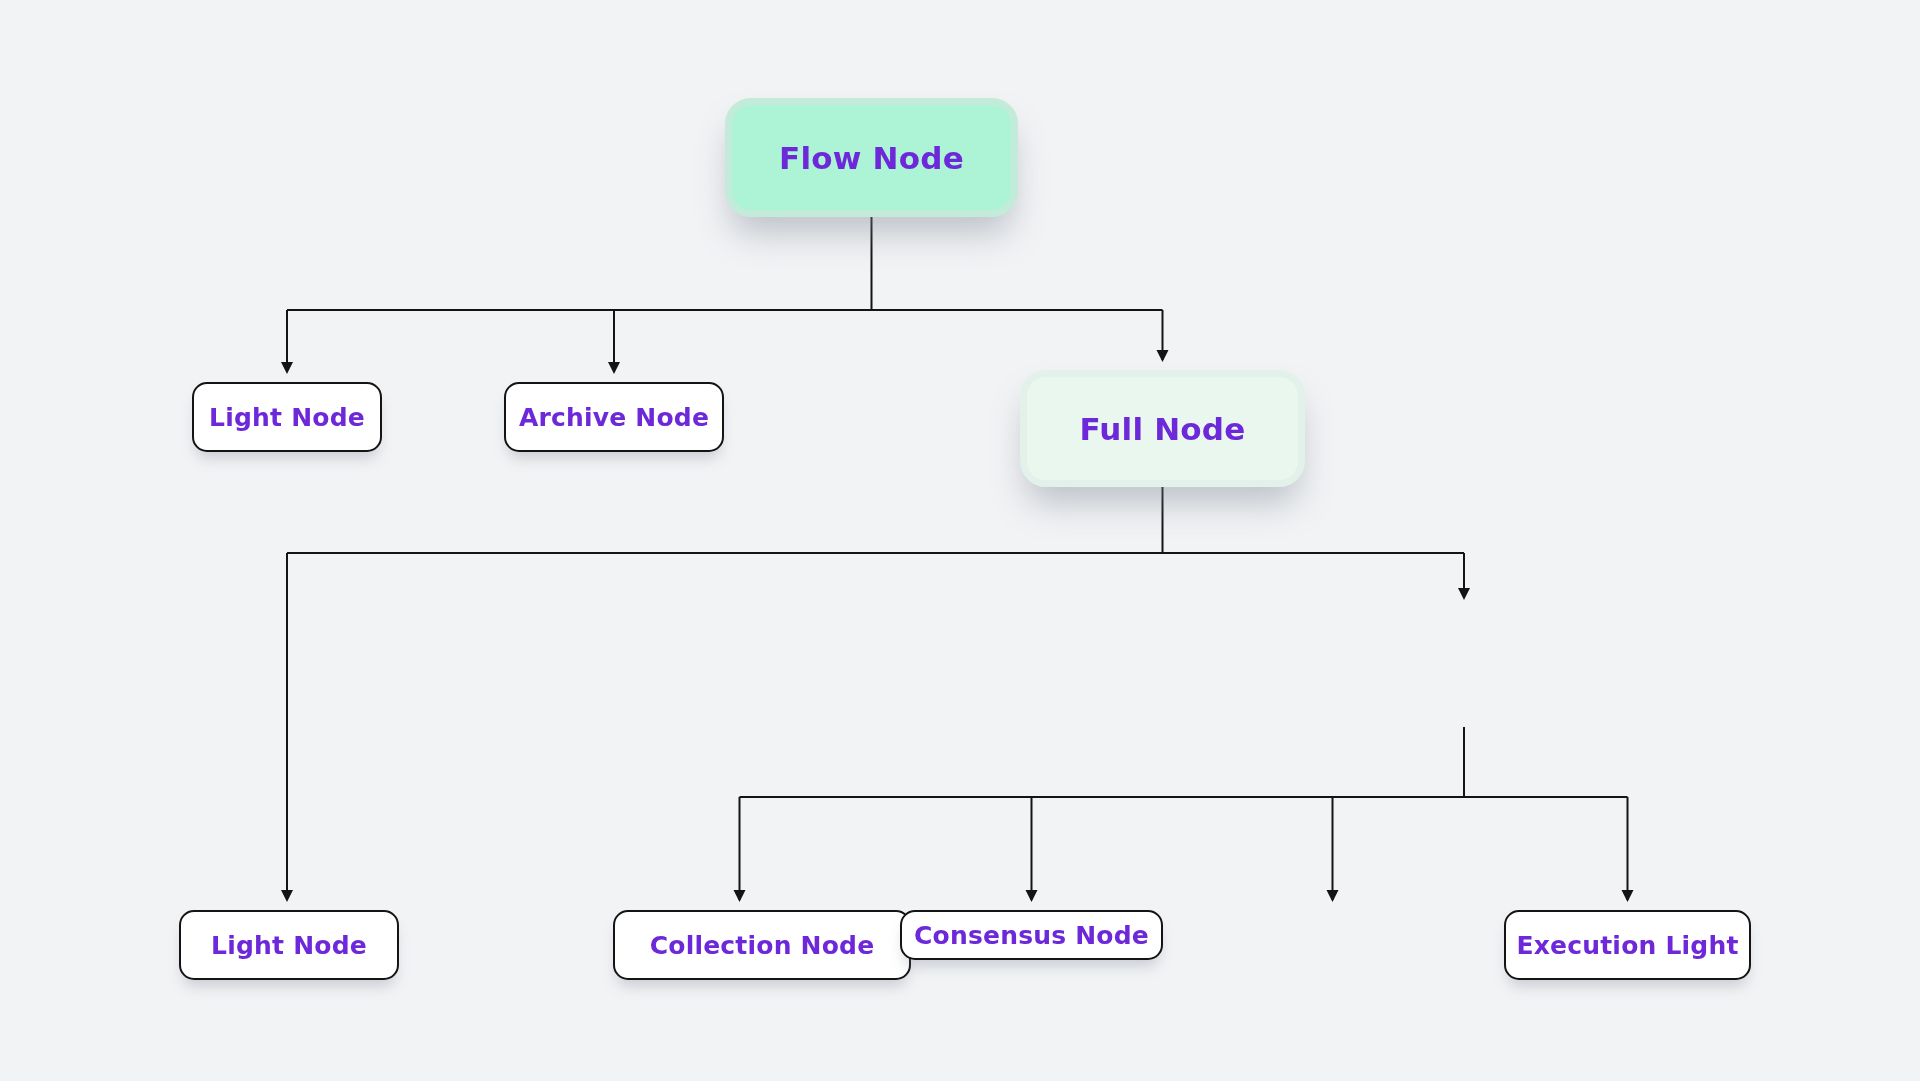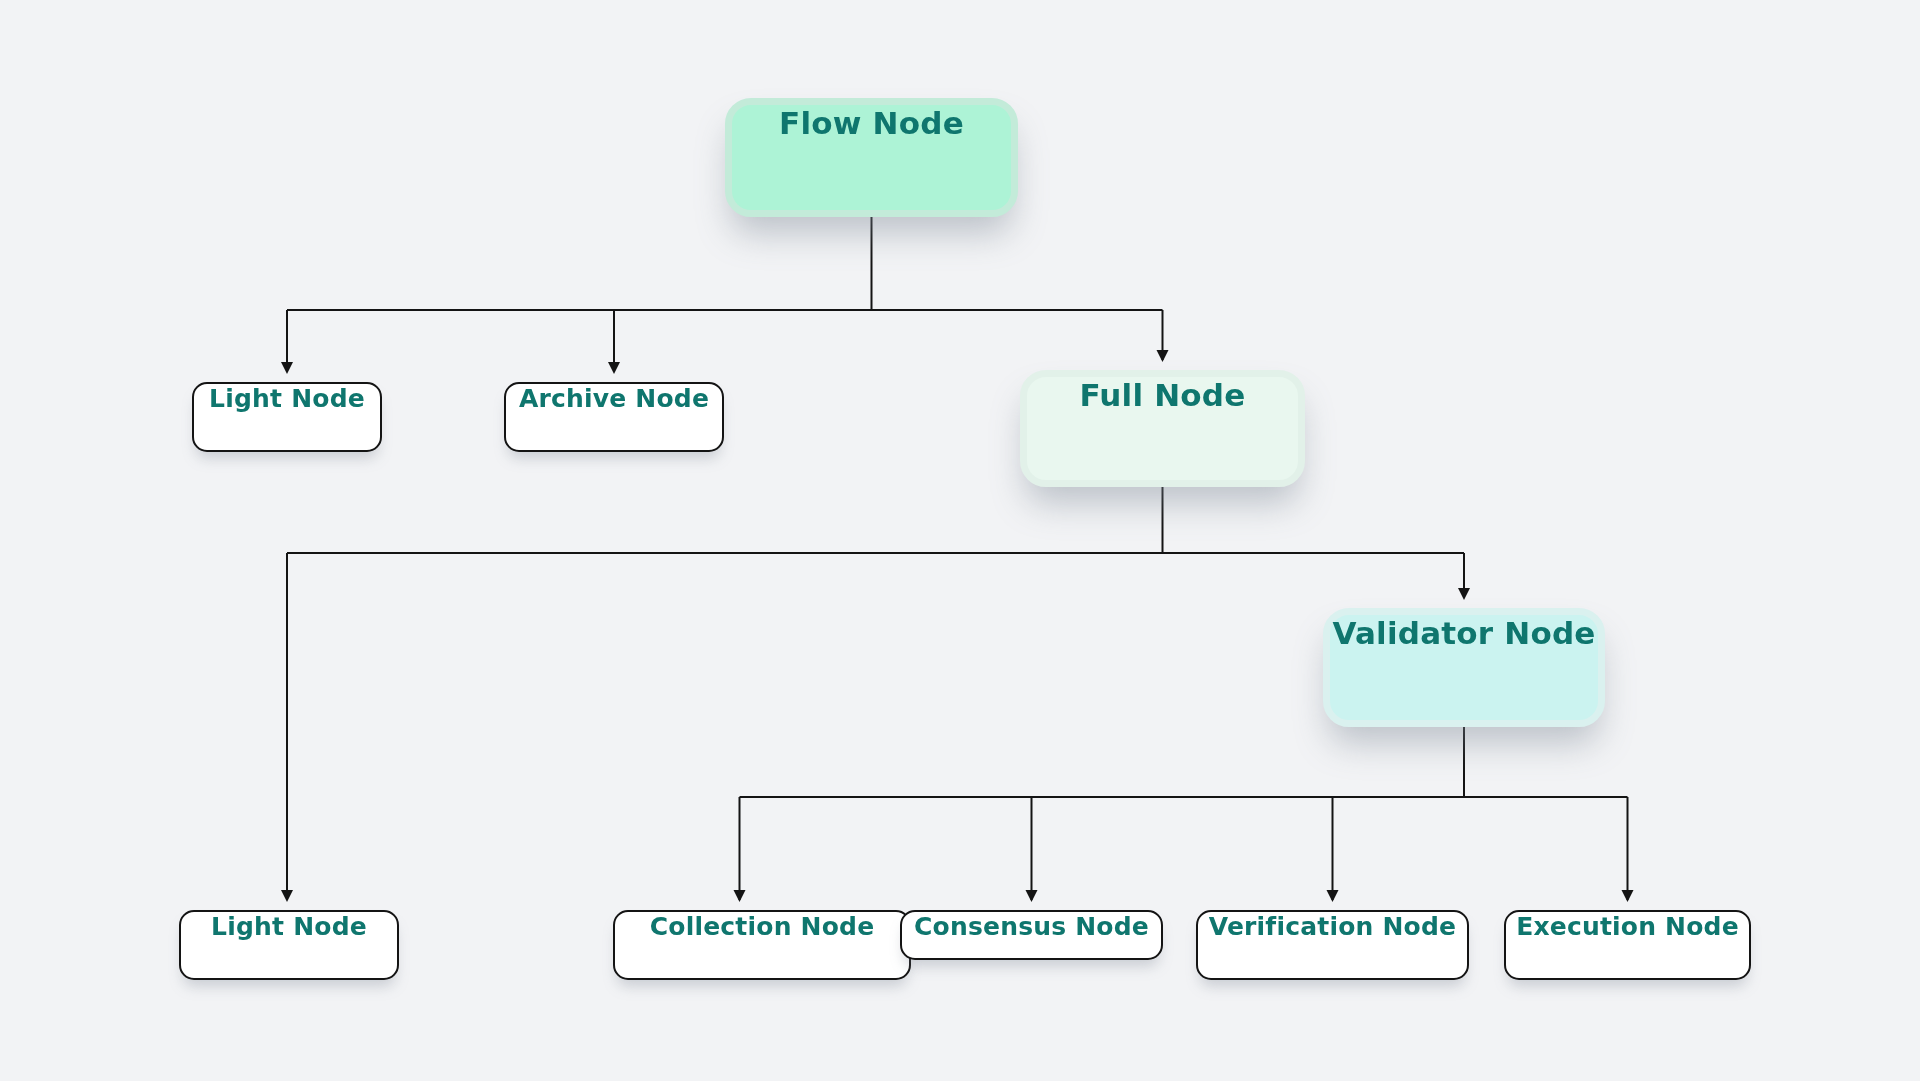--- a/index.html
+++ b/index.html
@@ -8,23 +8,23 @@
     position:relative;
     width:1920px;height:1081px;
     overflow:hidden;
     background:#f2f3f5;
   }
   .edges-svg{position:absolute;left:0;top:0;width:1920px;height:1081px;}
   .edge{stroke:#141414;stroke-width:2;fill:none;}
   .node{
     position:absolute;
     box-sizing:border-box;
-    display:flex;align-items:flex-start;justify-content:center;
+    display:flex;align-items:center;justify-content:center;
     text-align:center;
-    color:#0f766e;
+    color:#6d28d9;
     font-weight:600;
     letter-spacing:0.2px;
     border-radius:16px;
   }
   .node .label{white-space:nowrap;}
   .node-accent{
     font-size:31px;
     border-radius:26px;
     border:7px solid transparent;
     box-shadow:0 22px 34px -6px rgba(125,136,148,0.45);
@@ -74,37 +74,31 @@
   </div>
 
   <div class="node node-plain" style="left: 504px; top: 382px; width: 220px; height: 70px; background: rgb(255, 255, 255);">
     <span class="label">Archive Node</span>
   </div>
 
   <div class="node node-accent" style="left: 1020px; top: 370px; width: 285px; height: 117px; background: rgb(233, 247, 239); border-color: rgb(226, 241, 233);">
     <span class="label">Full Node</span>
   </div>
 
-  <div class="node node-accent" style="left: 1323px; top: 608px; width: 282px; height: 119px; background: rgb(203, 243, 240); border-color: rgb(218, 241, 239);">
-    <span class="label">Validator Node</span>
-  </div>
 
   <div class="node node-plain" style="left: 179px; top: 910px; width: 220px; height: 70px; background: rgb(255, 255, 255);">
     <span class="label">Light Node</span>
   </div>
 
   <div class="node node-plain" style="left: 613px; top: 910px; width: 298px; height: 70px; background: rgb(255, 255, 255);">
     <span class="label">Collection Node</span>
   </div>
 
   <div class="node node-plain" style="left: 900px; top: 910px; width: 263px; height: 50px; background: rgb(255, 255, 255);">
     <span class="label">Consensus Node</span>
   </div>
 
-  <div class="node node-plain" style="left: 1196px; top: 910px; width: 273px; height: 70px; background: rgb(255, 255, 255);">
-    <span class="label">Verification Node</span>
-  </div>
 
   <div class="node node-plain" style="left: 1504px; top: 910px; width: 247px; height: 70px; background: rgb(255, 255, 255);">
-    <span class="label">Execution Node</span>
+    <span class="label">Execution Light</span>
   </div>
 
 </div>
 
 </body></html>

